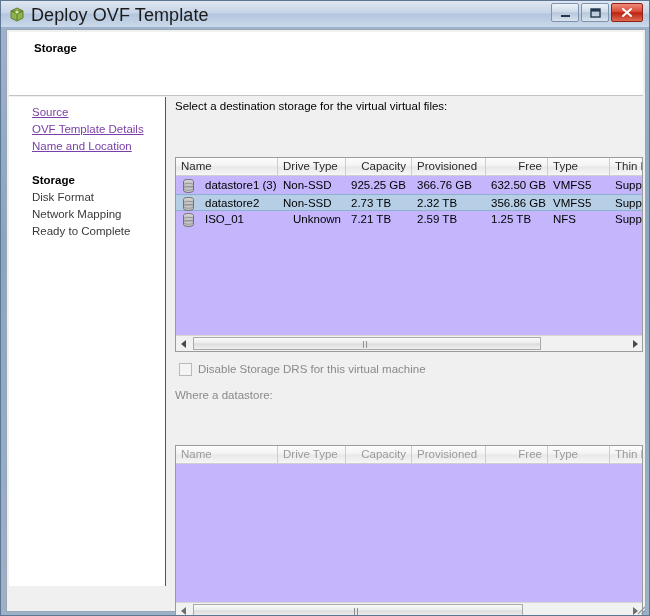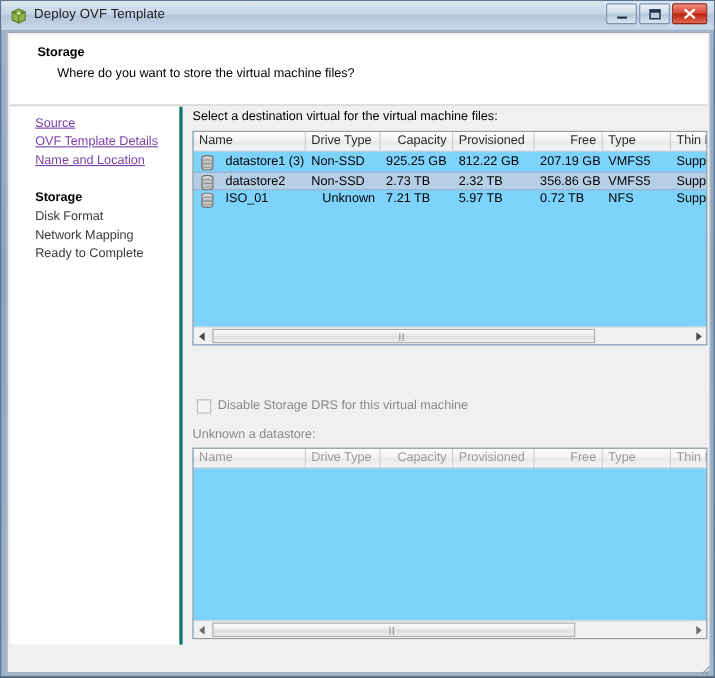--- a/index.html
+++ b/index.html
@@ -32,21 +32,21 @@
     box-sizing: border-box;
   }
   #app-icon {
     position: absolute;
     left: 8px; top: 5px;
     width: 16px; height: 16px;
   }
   #title-text {
     position: absolute;
     left: 30px; top: 4px;
-    font-size: 12px;
+    font-size: 18px;
     color: #1b1b1b;
     letter-spacing: .1px;
     white-space: nowrap;
   }
   .wbtn {
     position: absolute;
     top: 2px;
     height: 19px;
     box-sizing: border-box;
     border: 1px solid #7e93ad;
@@ -95,21 +95,21 @@
     font-size: 11.5px;
     color: #000;
   }
 
   
   #sidebar {
     position: absolute;
     left: 2px; top: 67px;
     width: 157px; height: 489px;
     background: #ffffff;
-    border-right: 3px solid #0f766e;
+    border-right: 1px solid #0f766e;
     box-sizing: border-box;
   }
   .navitem {
     position: absolute;
     left: 23px;
     font-size: 11.5px;
     white-space: nowrap;
     line-height: 14px;
   }
   .navitem.link {
@@ -143,24 +143,25 @@
     position: absolute;
     left: 8px; top: 292px;
     font-size: 11.5px;
     color: #8a8a8a;
     white-space: nowrap;
   }
 
   
   .listctl {
     position: absolute;
-    background: #7dd3fc;
+    background: #c4b5fd;
     border: 1px solid #9b9b9b;
     box-sizing: border-box;
     overflow: hidden;
+    margin-top: 38px;
   }
   #list-top   { left: 8px; top: 22px;  width: 468px; height: 195px; }
   #list-bot   { left: 8px; top: 310px; width: 468px; height: 174px; }
 
   .lhead {
     position: absolute;
     left: 0; top: 0;
     width: 560px; height: 18px;
     background: linear-gradient(180deg,#fdfdfd 0%,#f2f2f2 48%,#e8e8e8 52%,#f6f6f6 100%);
     border-bottom: 1px solid #cfcfcf;
@@ -335,36 +336,35 @@
           <line x1="19" y1="5" x2="11" y2="12"></line>
         </g>
       </svg>
     </div>
   </div>
 
   <div id="dialog">
 
     <div id="headerband">
       <div id="header-title">Storage</div>
-      <div id="header-sub">Where do you want to store the virtual machine files?</div>
     </div>
 
     <div id="sidebar">
       <div class="navitem link" style="top:8px">Source</div>
       <div class="navitem link" style="top:25px">OVF Template Details</div>
       <div class="navitem link" style="top:42px">Name and Location</div>
       <div class="navitem current" style="top:76px">Storage</div>
       <div class="navitem future" style="top:93px">Disk Format</div>
       <div class="navitem future" style="top:110px">Network Mapping</div>
       <div class="navitem future" style="top:127px">Ready to Complete</div>
     </div>
 
     <div id="content">
 
-      <div id="lbl-select-dest">Select a destination virtual for the virtual machine files:</div>
+      <div id="lbl-select-dest">Select a destination storage for the virtual virtual files:</div>
 
       <div class="listctl" id="list-top">
 
         <div class="lhead">
           <div class="hcell" style="left:0px;   width:102px;">Name</div>
           <div class="hcell" style="left:102px; width:68px;">Drive Type</div>
           <div class="hcell r" style="left:170px; width:66px;">Capacity</div>
           <div class="hcell" style="left:236px; width:74px;">Provisioned</div>
           <div class="hcell r" style="left:310px; width:62px;">Free</div>
           <div class="hcell" style="left:372px; width:62px;">Type</div>
@@ -376,22 +376,22 @@
             <svg width="13" height="14" viewBox="0 0 13 14">
               <ellipse cx="6.5" cy="2.6" rx="5" ry="2.1" fill="#d8d8d8" stroke="#6d6d6d" stroke-width="1"></ellipse>
               <path d="M1.5 2.6 L1.5 11.4 C1.5 12.6 3.7 13.5 6.5 13.5 C9.3 13.5 11.5 12.6 11.5 11.4 L11.5 2.6" fill="#c6c6c6" stroke="#6d6d6d" stroke-width="1"></path>
               <ellipse cx="6.5" cy="6.2" rx="5" ry="1.9" fill="none" stroke="#8c8c8c" stroke-width=".8"></ellipse>
               <ellipse cx="6.5" cy="9.4" rx="5" ry="1.9" fill="none" stroke="#8c8c8c" stroke-width=".8"></ellipse>
             </svg>
           </span>
           <div class="rcell" style="left:24px;  width:78px;">datastore1 (3)</div>
           <div class="rcell" style="left:102px; width:68px;">Non-SSD</div>
           <div class="rcell r" style="left:170px; width:66px;">925.25 GB</div>
-          <div class="rcell" style="left:236px; width:74px;">812.22 GB</div>
-          <div class="rcell r" style="left:310px; width:62px;">207.19 GB</div>
+          <div class="rcell" style="left:236px; width:74px;">366.76 GB</div>
+          <div class="rcell r" style="left:310px; width:62px;">632.50 GB</div>
           <div class="rcell" style="left:372px; width:62px;">VMFS5</div>
           <div class="rcell" style="left:434px; width:52px;">Supporte</div>
         </div>
 
         <div class="lrow sel" style="top:36px;">
           <span class="ds-icon">
             <svg width="13" height="14" viewBox="0 0 13 14">
               <ellipse cx="6.5" cy="2.6" rx="5" ry="2.1" fill="#d8d8d8" stroke="#6d6d6d" stroke-width="1"></ellipse>
               <path d="M1.5 2.6 L1.5 11.4 C1.5 12.6 3.7 13.5 6.5 13.5 C9.3 13.5 11.5 12.6 11.5 11.4 L11.5 2.6" fill="#c6c6c6" stroke="#6d6d6d" stroke-width="1"></path>
               <ellipse cx="6.5" cy="6.2" rx="5" ry="1.9" fill="none" stroke="#8c8c8c" stroke-width=".8"></ellipse>
@@ -412,22 +412,22 @@
             <svg width="13" height="14" viewBox="0 0 13 14">
               <ellipse cx="6.5" cy="2.6" rx="5" ry="2.1" fill="#d8d8d8" stroke="#6d6d6d" stroke-width="1"></ellipse>
               <path d="M1.5 2.6 L1.5 11.4 C1.5 12.6 3.7 13.5 6.5 13.5 C9.3 13.5 11.5 12.6 11.5 11.4 L11.5 2.6" fill="#c6c6c6" stroke="#6d6d6d" stroke-width="1"></path>
               <ellipse cx="6.5" cy="6.2" rx="5" ry="1.9" fill="none" stroke="#8c8c8c" stroke-width=".8"></ellipse>
               <ellipse cx="6.5" cy="9.4" rx="5" ry="1.9" fill="none" stroke="#8c8c8c" stroke-width=".8"></ellipse>
             </svg>
           </span>
           <div class="rcell" style="left:24px;  width:78px;">ISO_01</div>
           <div class="rcell" style="left:102px; width:68px;text-align:right;">Unknown</div>
           <div class="rcell r" style="left:170px; width:66px;">7.21 TB</div>
-          <div class="rcell" style="left:236px; width:74px;">5.97 TB</div>
-          <div class="rcell r" style="left:310px; width:62px;">0.72 TB</div>
+          <div class="rcell" style="left:236px; width:74px;">2.59 TB</div>
+          <div class="rcell r" style="left:310px; width:62px;">1.25 TB</div>
           <div class="rcell" style="left:372px; width:62px;">NFS</div>
           <div class="rcell" style="left:434px; width:52px;">Supporte</div>
         </div>
 
         <div class="hscroll" style="top:177px;">
           <div class="sb-arrow" style="left:0;">
             <svg width="7" height="8" viewBox="0 0 7 8">
                 <polygon points="5,0 5,8 0,4" fill="#4a4a4a"></polygon>
               </svg>
           </div>
@@ -440,21 +440,21 @@
               </svg>
           </div>
         </div>
       </div>
 
       <div id="drs-row">
         <span id="drs-box"></span>
         <span id="drs-label">Disable Storage DRS for this virtual machine</span>
       </div>
 
-      <div id="lbl-select-ds">Unknown a datastore:</div>
+      <div id="lbl-select-ds">Where a datastore:</div>
 
       <div class="listctl" id="list-bot">
         <div class="lhead">
           <div class="hcell dim" style="left:0px;   width:102px;">Name</div>
           <div class="hcell dim" style="left:102px; width:68px;">Drive Type</div>
           <div class="hcell dim r" style="left:170px; width:66px;">Capacity</div>
           <div class="hcell dim" style="left:236px; width:74px;">Provisioned</div>
           <div class="hcell dim r" style="left:310px; width:62px;">Free</div>
           <div class="hcell dim" style="left:372px; width:62px;">Type</div>
           <div class="hcell dim" style="left:434px; width:52px;">Thin Provi</div>

